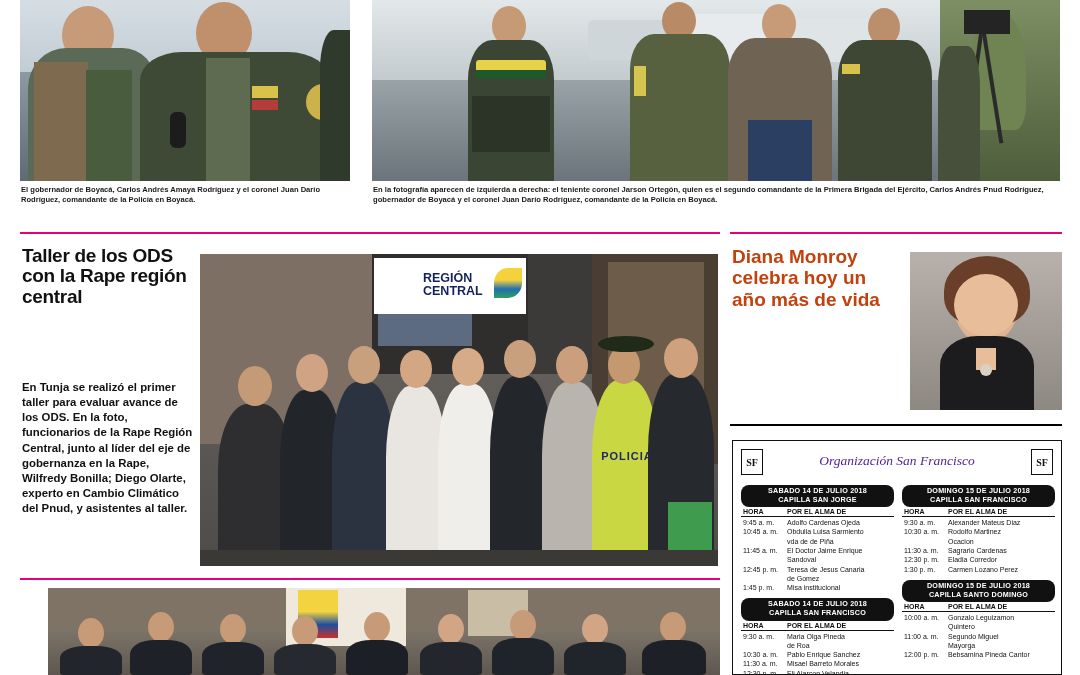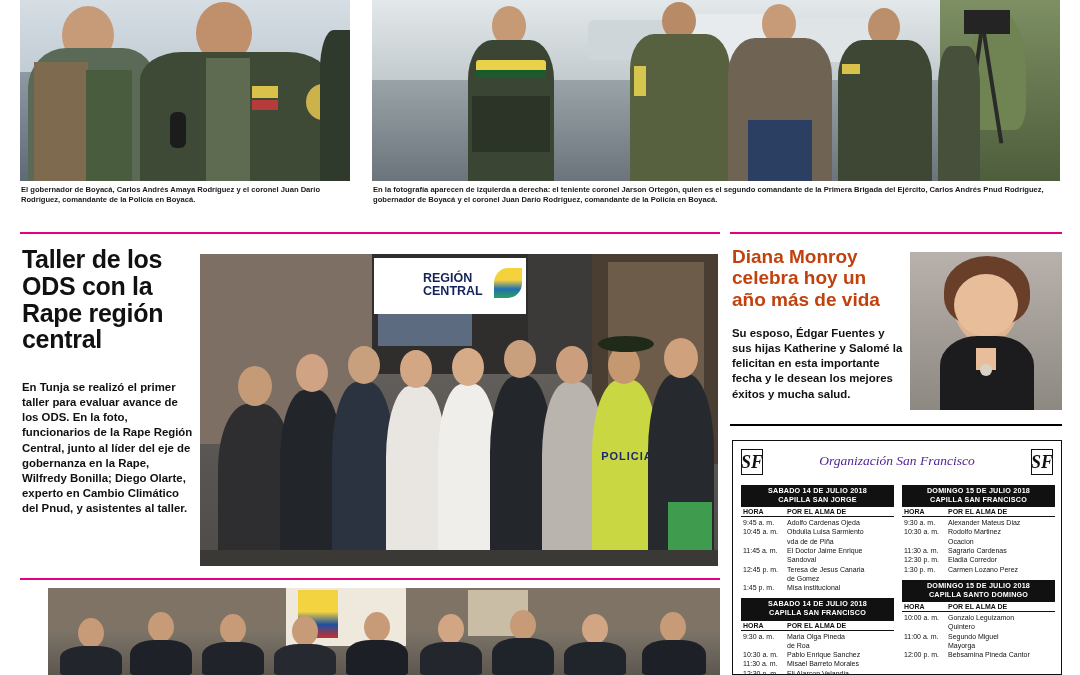--- a/index.html
+++ b/index.html
@@ -73,41 +73,41 @@
     font-size:13.5px;
     color:#4c1d95;
   }
   .obit-col { position:absolute; top:44px; }
   .obit-hdr {
     background:#111; color:#fff;
     font-size:7.2px; font-weight:700;
     text-align:center; padding:2px 0 2.5px;
     line-height:1.22;
     letter-spacing:.2px;
+    border-radius:8px;
   }
   .obit-sub {
     display:flex; font-size:7px; font-weight:700;
     border-bottom:1px solid #111;
     padding:1px 0 1px 2px;
     color:#111;
   }
   .obit-sub .c1 { width:44px; }
   .obit-sub .c2 { flex:1; }
   .obit-row { display:flex; font-size:7px; line-height:1.33; color:#111; padding-left:2px; }
   .obit-row .c1 { width:44px; font-weight:400; }
   .obit-row .c2 { flex:1; font-weight:400; }
 
   .sfcrest {
     position:absolute; width:22px; height:26px;
     border:1px solid #111;
     font-family:"Liberation Serif", serif;
-    font-size:18px; font-weight:700;
+    font-size:10px; font-weight:700;
     display:flex; align-items:center; justify-content:center;
     color:#111;
-    font-style:italic;
   }
 
   
   .fig { position:absolute; border-radius:40% 40% 8% 8%; }
   .head { position:absolute; border-radius:50%; }
 </style>
 </head>
 <body>
 
 <div class="page">
@@ -171,21 +171,21 @@
   </div>
 
   <div class="cap" style="left:21px; top:185px; width:330px;">El gobernador de Boyacá, Carlos Andrés Amaya Rodríguez y el coronel Juan Darío Rodríguez, comandante de la Policía en Boyacá.</div>
   <div class="cap" style="left:373px; top:185px; width:690px;">En la fotografía aparecen de izquierda a derecha: el teniente coronel Jarson Ortegón, quien es el segundo comandante de la Primera Brigada del Ejército, Carlos Andrés Pnud Rodríguez, gobernador de Boyacá y el coronel Juan Darío Rodríguez, comandante de la Policía en Boyacá.</div>
 
   <div class="rule-pink" style="left:20px; top:232px; width:700px;"></div>
   <div class="rule-pink" style="left:730px; top:232px; width:332px;"></div>
   <div class="rule-pink" style="left:20px; top:578px; width:700px;"></div>
   <div class="rule-black" style="left:730px; top:424px; width:332px; height:1.5px;"></div>
 
-  <div class="headline" style="left:22px; top:246px; width:180px; font-size:25px; line-height:1.07;">Taller de los ODS con la Rape región central</div>
+  <div class="headline" style="left:22px; top:246px; width:180px; font-size:19px; line-height:1.07;">Taller de los ODS con la Rape región central</div>
 
   <div class="bodytext" style="left:22px; top:380px; width:172px;">En Tunja se realizó el primer taller para evaluar avance de los ODS. En la foto, funcionarios de la Rape Región Central, junto al líder del eje de gobernanza en la Rape, Wilfredy Bonilla; Diego Olarte, experto en Cambio Climático del Pnud, y asistentes al taller.</div>
 
   <div class="photo" style="left:200px; top:254px; width:518px; height:312px; background:linear-gradient(180deg,#6e6a66 0%,#4e4b48 100%);">
 
     <div style="position:absolute; left:0; top:0; width:100%; height:120px; background:#3b3a38;"></div>
     <div style="position:absolute; left:0; top:0; width:172px; height:190px; background:#7d6f64;"></div>
     <div style="position:absolute; left:172px; top:0; width:156px; height:120px; background:#2f2e2d;"></div>
     <div style="position:absolute; left:178px; top:26px; width:94px; height:66px; background:#5d6b80;"></div>
 
@@ -258,21 +258,20 @@
     <div class="fig" style="left:444px; top:50px; width:62px; height:37px; background:#1f232a;"></div>
 
     <div class="head" style="left:534px; top:26px; width:26px; height:30px; background:#d2a684;"></div>
     <div class="fig" style="left:516px; top:54px; width:62px; height:33px; background:#20242b;"></div>
 
     <div class="head" style="left:612px; top:24px; width:26px; height:30px; background:#c79a78;"></div>
     <div class="fig" style="left:594px; top:52px; width:64px; height:35px; background:#1d2127;"></div>
   </div>
 
   <div class="dm-title" style="left:732px; top:246px; width:172px;">Diana Monroy celebra hoy un año más de vida</div>
-  <div class="dm-body" style="left:732px; top:326px; width:172px;">Su esposo, Édgar Fuentes y sus hijas Katherine y Salomé la felicitan en esta importante fecha y le desean los mejores éxitos y mucha salud.</div>
 
   <div class="photo" style="left:910px; top:252px; width:152px; height:158px; background:linear-gradient(180deg,#b9b2ac,#8e8882);">
     <div class="head" style="left:44px; top:16px; width:64px; height:76px; background:#e0b492;"></div>
     <div style="position:absolute; left:34px; top:4px; width:86px; height:70px; border-radius:50% 50% 40% 40%; background:#6a3f2a;"></div>
     <div style="position:absolute; left:44px; top:22px; width:64px; height:62px; border-radius:50%; background:#e7bd9a;"></div>
     <div style="position:absolute; left:30px; top:84px; width:94px; height:74px; background:#1c1c1e; border-radius:40% 40% 0 0;"></div>
     <div style="position:absolute; left:66px; top:96px; width:20px; height:22px; background:#e7bd9a;"></div>
     <div style="position:absolute; left:70px; top:112px; width:12px; height:12px; border-radius:50%; background:#d9d2c4;"></div>
   </div>
 

